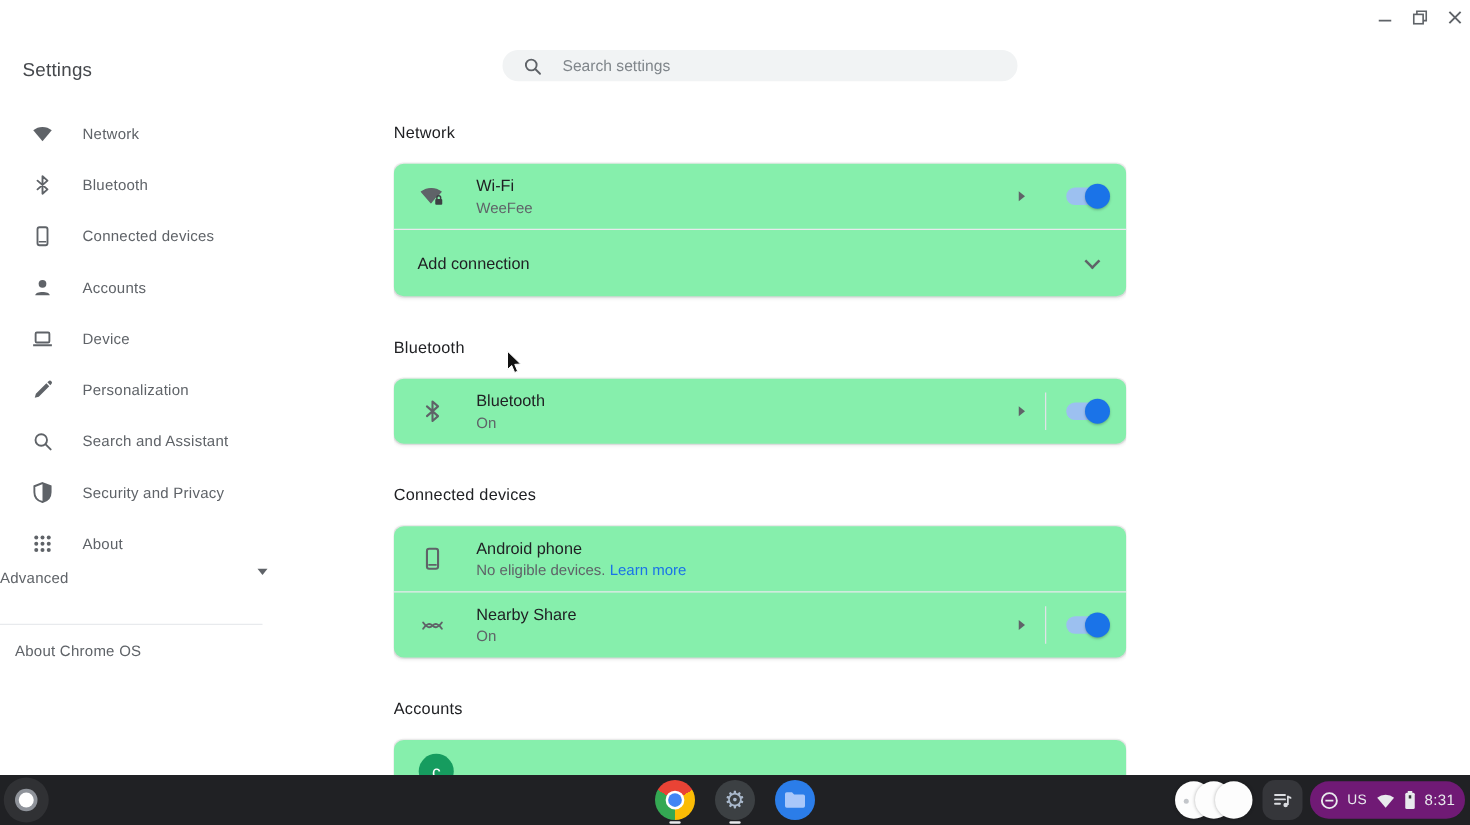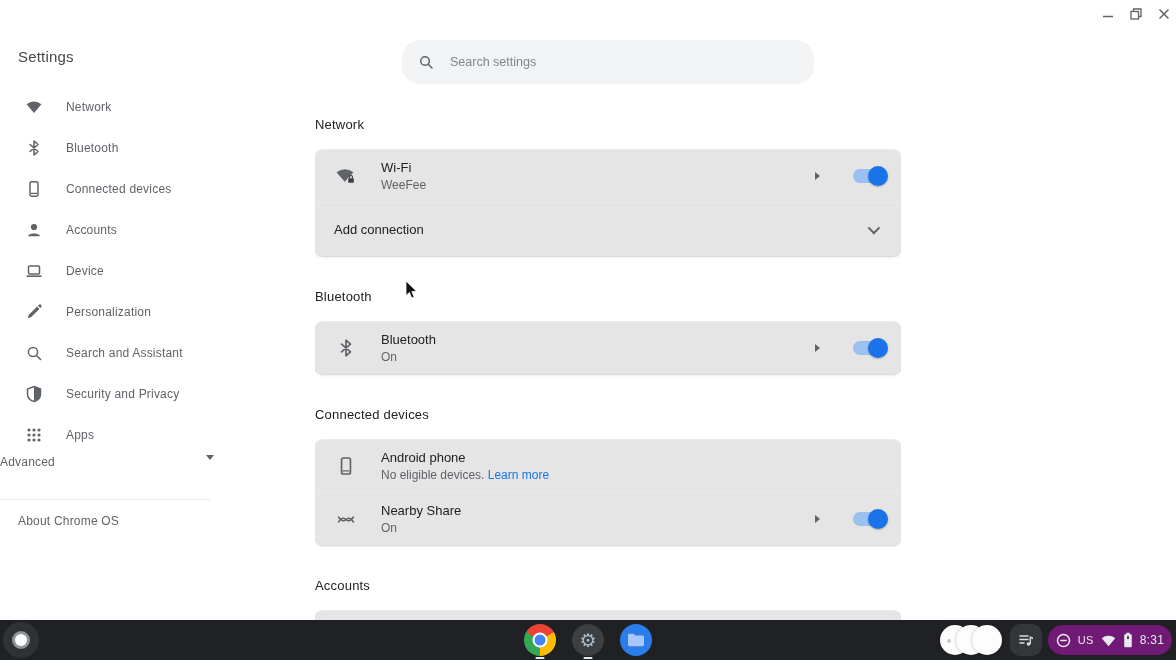--- a/index.html
+++ b/index.html
@@ -14,31 +14,31 @@
   .sidebar { position:absolute; left:0; top:0; width:232px; height:620px; background:#fff; }
   .app-title { position:absolute; left:18px; top:48px; font-size:15px; font-weight:500; color:#45484c; letter-spacing:.2px; }
   .nav { position:absolute; left:0; top:86px; width:100%; }
   .nav-item { height:41px; display:flex; align-items:center; padding-left:25px; cursor:pointer; }
   .nav-item .nico { width:18px; height:18px; margin-right:23px; display:flex; align-items:center; justify-content:center; }
   .nav-label { font-size:12px; font-weight:500; color:#5f6368; letter-spacing:.2px; }
   .adv-row { height:41px; display:flex; align-items:flex-start; padding-right:18px; cursor:pointer; }
   .adv-label { font-size:12px; font-weight:500; color:#5f6368; letter-spacing:.2px; }
   .caret-down { margin-left:auto; width:0; height:0; border-left:4.5px solid transparent; border-right:4.5px solid transparent; border-top:5px solid #5f6368; }
   .side-divider { height:1px; background:#e8eaed; margin:3px 0 0 0; width:210px; }
-  .about-row { height:41px; display:flex; align-items:center; padding-left:18px; cursor:pointer; }
+  .about-row { height:41px; display:flex; align-items:center; padding-left:12px; cursor:pointer; }
 
   
   .content { position:absolute; left:315px; top:0; width:586px; height:620px; overflow:hidden; }
-  .searchbar { margin:40px auto 0 auto; width:412px; height:44px; background:#f1f3f4; border-radius:18px; display:flex; align-items:center; padding:0 16px; }
+  .searchbar { margin:40px auto 0 auto; width:412px; height:25px; background:#f1f3f4; border-radius:18px; display:flex; align-items:center; padding:0 16px; }
   .searchbar input { border:none; outline:none; background:transparent; font-size:12.5px; color:#202124; width:100%; font-family:inherit; }
   .searchbar input::placeholder { color:#80868b; }
   .search-glyph { width:16px; height:16px; margin-right:16px; flex:0 0 auto; }
 
   .section-header { margin-top:33px; font-size:13px; font-weight:500; color:#202124; letter-spacing:.2px; }
-  .card { margin-top:18px; background:#e5e5e5; border-radius:8px; box-shadow:0 0 0 1px rgba(60,64,67,.08), 0 1px 3px rgba(60,64,67,.18); overflow:hidden; }
+  .card { margin-top:18px; background:#86efac; border-radius:8px; box-shadow:0 0 0 1px rgba(60,64,67,.08), 0 1px 3px rgba(60,64,67,.18); overflow:hidden; }
   .row { height:52px; display:flex; align-items:center; padding:0 14px 0 20px; cursor:pointer; }
   .row .ricon { width:22px; height:22px; margin-right:24px; flex:0 0 auto; display:flex; align-items:center; justify-content:center; }
   .rtext { display:flex; flex-direction:column; justify-content:center; gap:3px; }
   .rtitle { font-size:13px; color:#202124; }
   .rsub { font-size:12px; color:#5f6368; }
   .rsub a { color:#1a73e8; text-decoration:none;margin-top:44px; }
   .row-end { margin-left:auto; display:flex; align-items:center; }
   .tri-right { width:0; height:0; border-left:5px solid #5f6368; border-top:4px solid transparent; border-bottom:4px solid transparent; }
   .vsep { width:1px; height:30px; background:#e0e3e7; margin:0 16px; }
   .vsep.none { background:transparent; }
@@ -190,21 +190,21 @@
               <circle cx="14" cy="4" r="1.6"></circle>
               <circle cx="4" cy="9" r="1.6"></circle>
               <circle cx="9" cy="9" r="1.6"></circle>
               <circle cx="14" cy="9" r="1.6"></circle>
               <circle cx="4" cy="14" r="1.6"></circle>
               <circle cx="9" cy="14" r="1.6"></circle>
               <circle cx="14" cy="14" r="1.6"></circle>
             </g>
           </svg>
       </span>
-      <span class="nav-label">Apps</span>
+      <span class="nav-label">About</span>
     </div>
 
     <div class="adv-row">
       <span class="adv-label">Advanced</span>
       <span class="caret-down"></span>
     </div>
 
     <div class="side-divider"></div>
 
     <div class="about-row">

